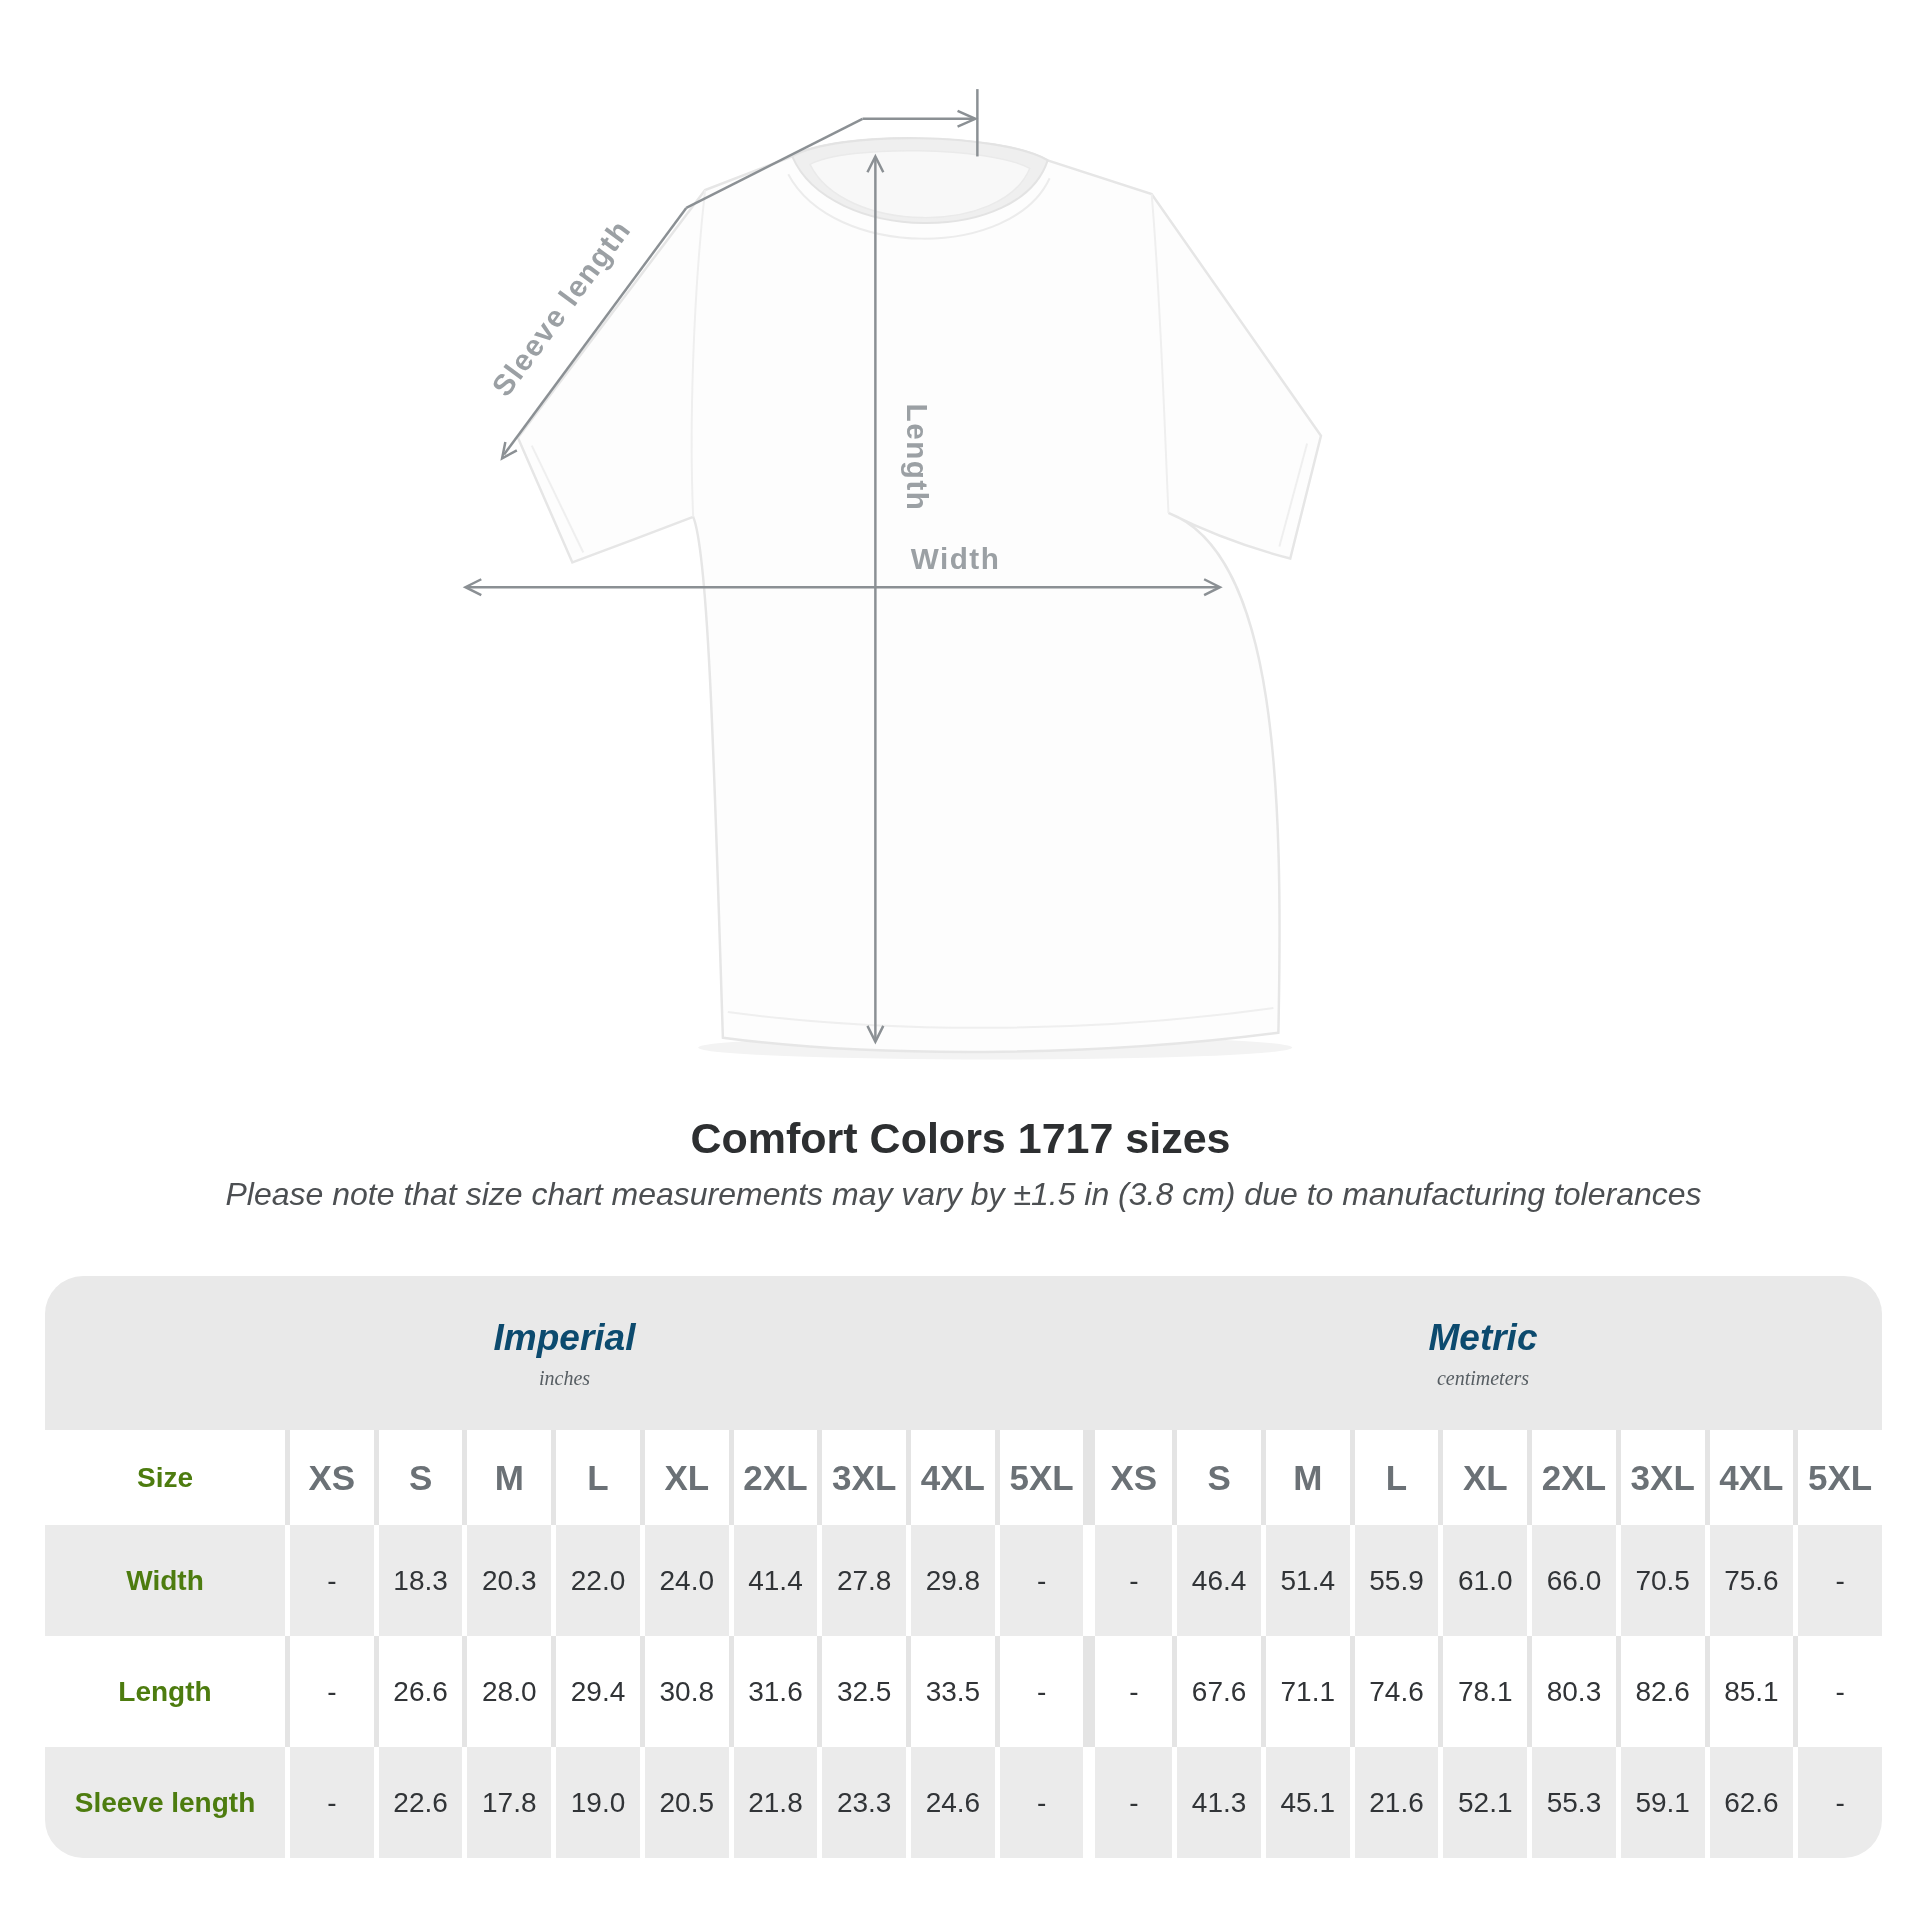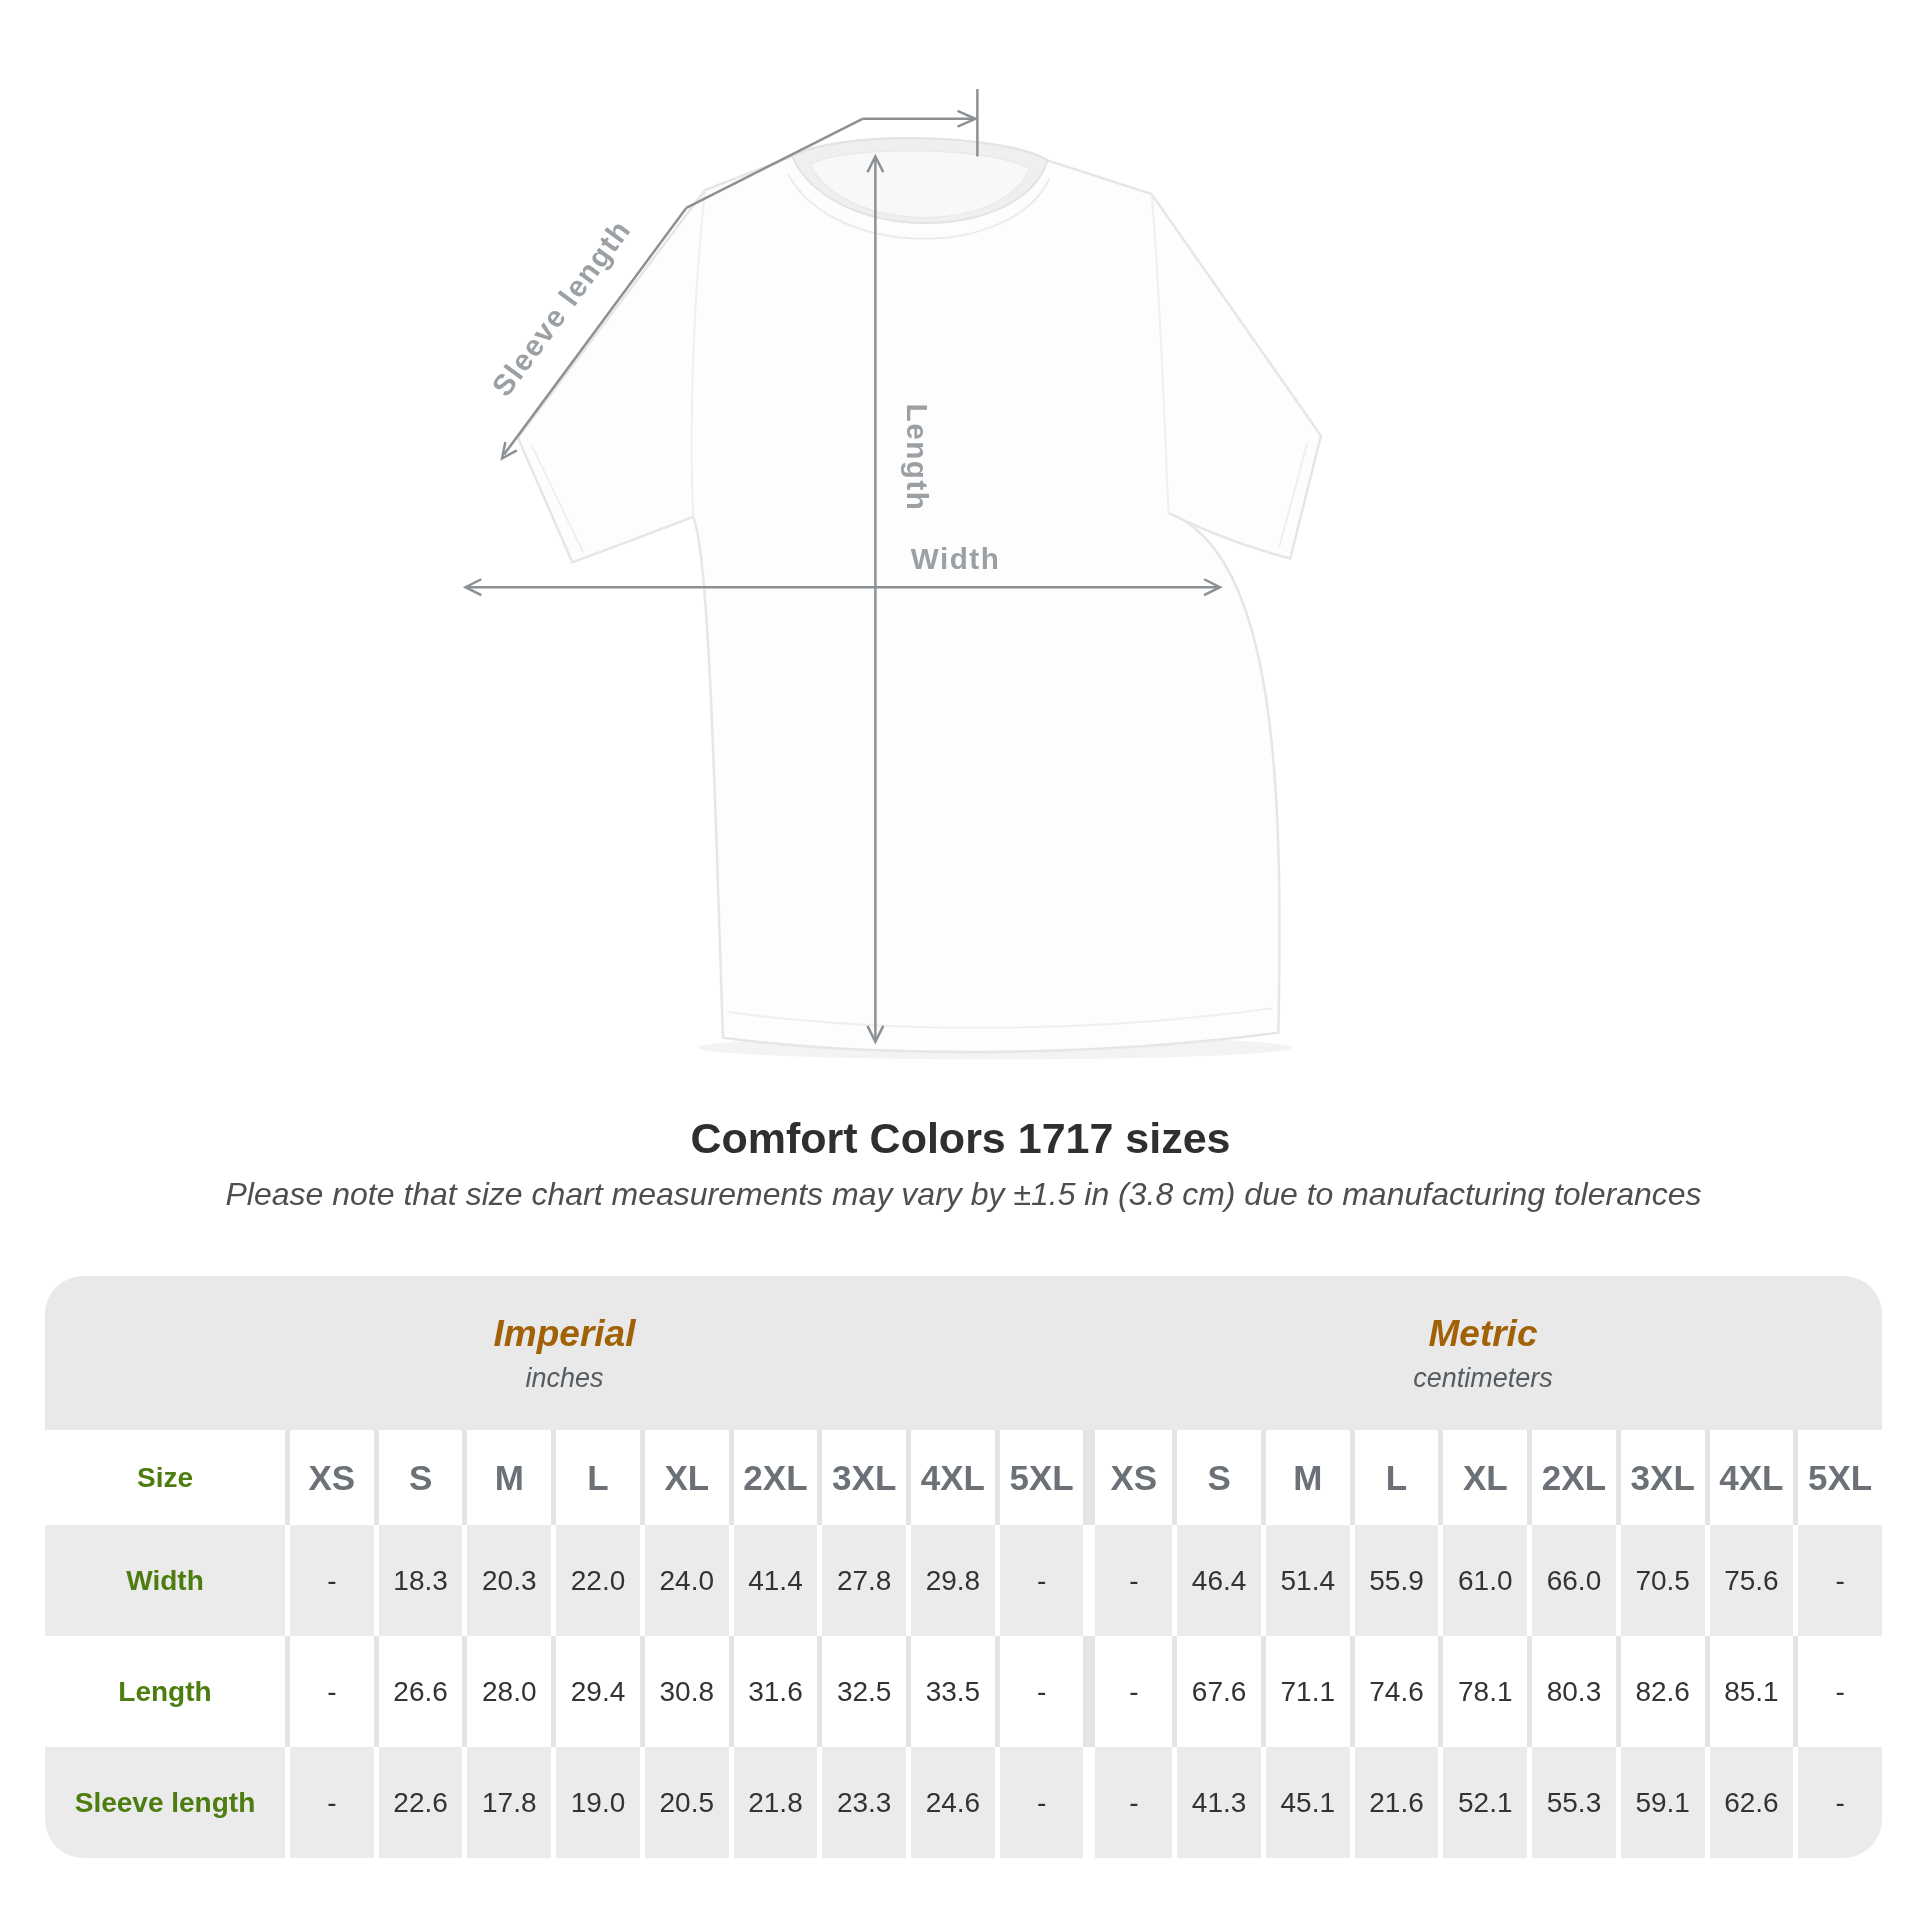--- a/index.html
+++ b/index.html
@@ -10,22 +10,22 @@
   .dim-label{font-family:"Liberation Sans",sans-serif;font-weight:bold;font-size:30px;
              letter-spacing:1.5px;fill:#9ba0a4;}
   h1.title{margin:6px 6px 0 0;text-align:center;font-size:43px;font-weight:bold;color:#2d2f31;
            line-height:1.1;}
   p.subtitle{margin:14px 0 0 0;text-align:center;font-style:italic;font-size:32px;color:#4c4f52;}
   .table-wrap{margin:63px 45px 0 45px;width:1837px;}
   .unit-band{height:154px;background:#e9e9e9;border-radius:38px 38px 0 0;display:flex;}
   .unit-block{display:flex;flex-direction:column;align-items:center;justify-content:center;gap:8px;}
   .unit-left{width:1039px;}
   .unit-right{flex:1;}
-  .uname{font-size:37px;font-weight:bold;font-style:italic;color:#a16207;}
-  .usub{font-size:27px;font-style:italic;color:#565d62;}
+  .uname{font-size:37px;font-weight:bold;font-style:italic;color:#0c4a6e;}
+  .usub{font-size:20px;font-style:italic;color:#565d62;font-family:Liberation Serif, serif;}
   .grid{display:grid;grid-template-columns:240px repeat(18,1fr);
         grid-template-rows:95px 111px 111px 111px;
         border-radius:0 0 38px 38px;overflow:hidden;}
   .cell{display:flex;align-items:center;justify-content:center;font-size:28px;color:#313437;}
   .cell.w{background:#ffffff;}
   .cell.g{background:#ebebeb;}
   .cell.sep{border-left:5px solid #e4e4e4;}
   .cell.g.sep{border-left-color:#ffffff;}
   .cell.mid{border-left-width:12px;}
   .cell.head{font-weight:bold;color:#6b7176;font-size:35px;}

